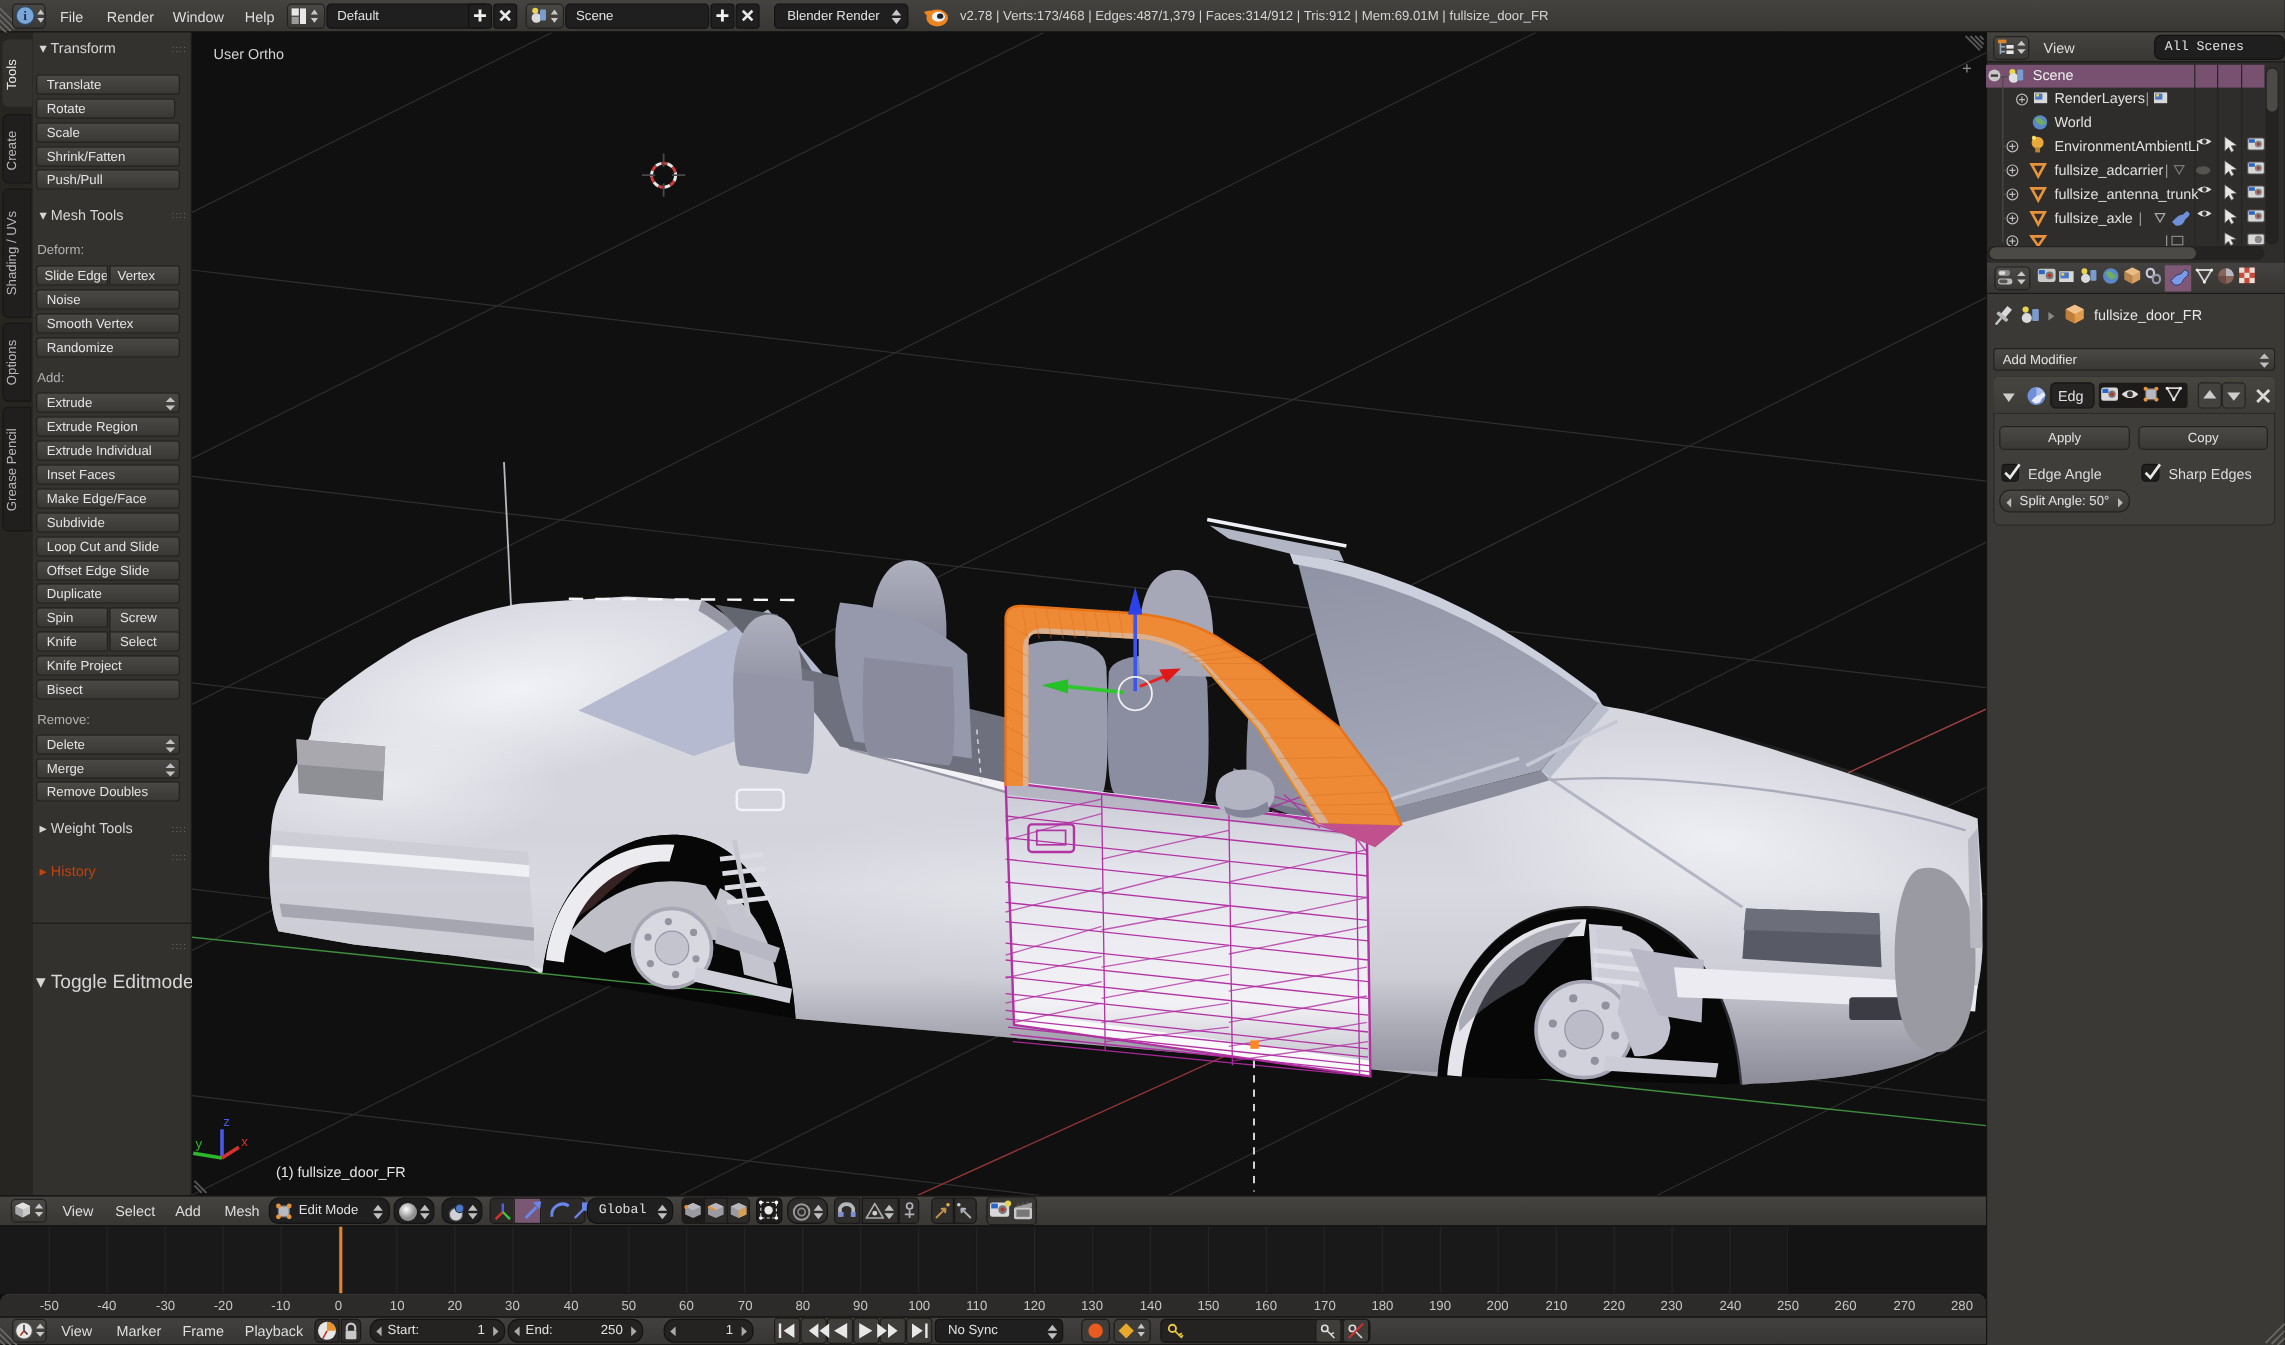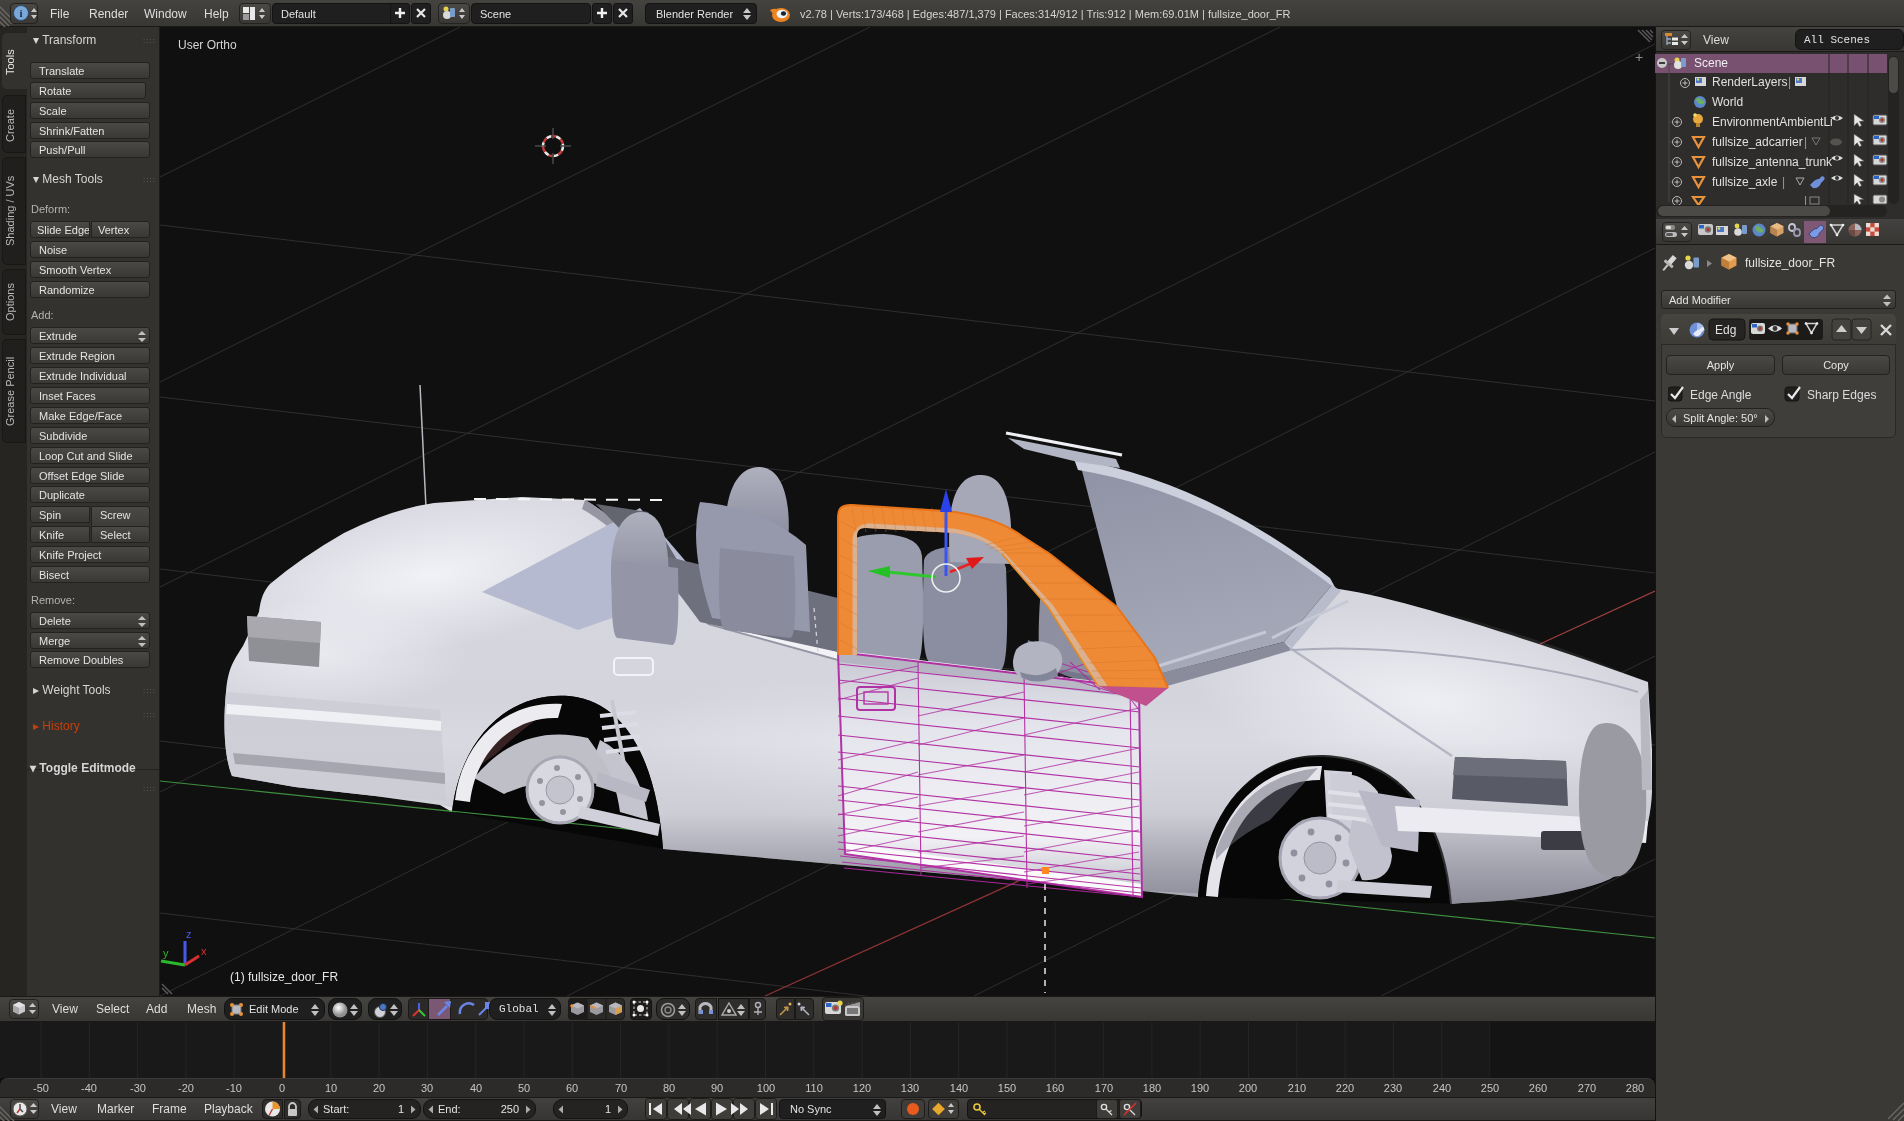--- a/index.html
+++ b/index.html
@@ -146,21 +146,21 @@
 <div class="abs btn" style="left:30px;top:632px;width:120px;height:17px;padding:2px 0 0 8px;">Merge<svg style="position:absolute;right:2px;top:2px" width="10" height="13">
         <path d="M1 5 l4 -4 l4 4 z" fill="#c0c0c0"></path>
         <path d="M1 8 l4 4 l4 -4 z" fill="#c0c0c0"></path>
       </svg></div>
 <div class="abs btn" style="left:30px;top:651px;width:120px;height:17px;padding:2px 0 0 8px;">Remove Doubles</div>
 <div class="abs" style="left:33px;top:683px;color:#d6d6d6;font-size:12px;">▸ Weight Tools</div>
 <div class="abs" style="left:143px;top:686px;color:#6e6c68;font-size:8px;letter-spacing:1px;">::::</div>
 <div class="abs" style="left:33px;top:707px;color:#c2410c;font-size:12px;margin-top:12px;">▸ History</div>
 <div class="abs" style="left:143px;top:710px;color:#6e6c68;font-size:8px;letter-spacing:1px;">::::</div>
 
-<div class="abs" style="left:30px;top:761px;color:#d6d6d6;font-size:12px;font-weight:bold;">▾ Toggle Editmode</div>
+<div class="abs" style="left:30px;top:808px;color:#d6d6d6;font-size:16px;">▾ Toggle Editmode</div>
 <div class="abs" style="left:143px;top:784px;color:#6e6c68;font-size:8px;letter-spacing:1px;">::::</div>
 
 <div class="abs" style="left:1655px;top:27px;width:249px;height:192px;background:#2e2d2b;border-left:1px solid #151414;"></div>
 <div class="abs hdr" style="left:1656px;top:27px;width:248px;height:25px;"></div>
 <div class="abs ibox" style="left:1661px;top:30px;width:30px;height:20px;"></div>
 <svg class="abs" style="left:1664px;top:32px" width="26" height="16">
  <rect x="1" y="1" width="7" height="3" fill="#d8882a"></rect>
  <path d="M3 4 V13 M3 7 H7 M3 11 H7" stroke="#9ab" stroke-width="1.3" fill="none"></path>
  <rect x="8" y="5.5" width="6" height="3" fill="#e8e8e8"></rect>
       <rect x="8" y="10" width="6" height="3" fill="#e8e8e8"></rect>

